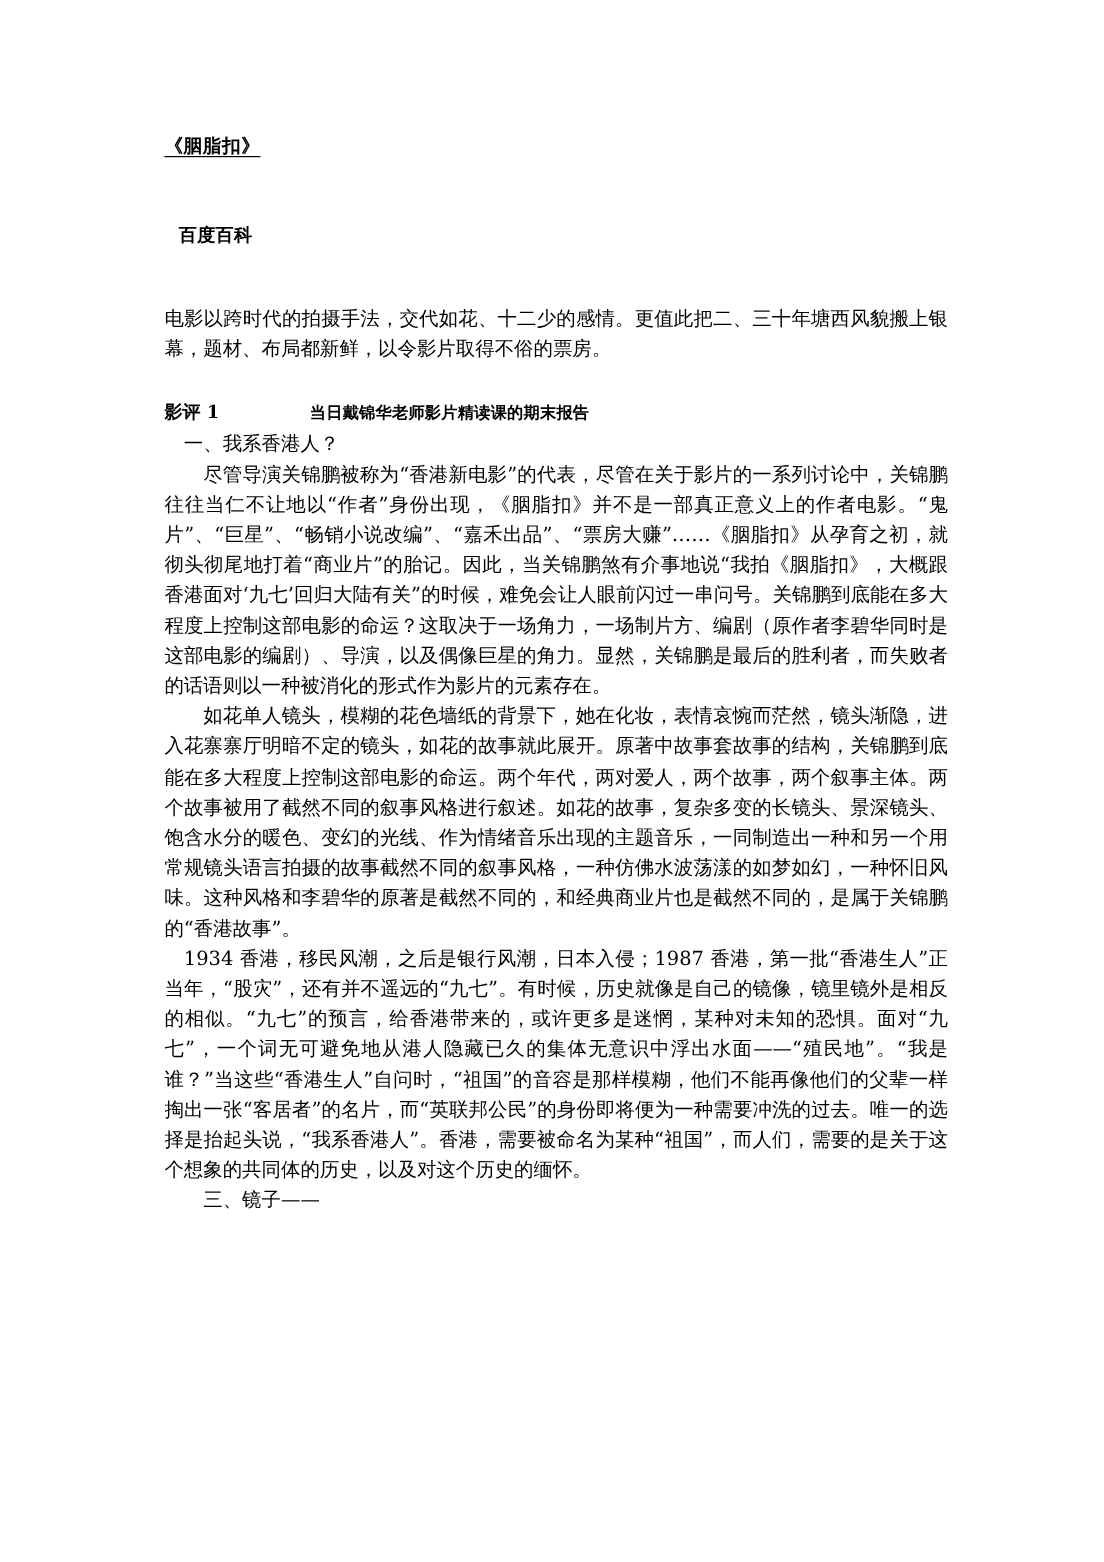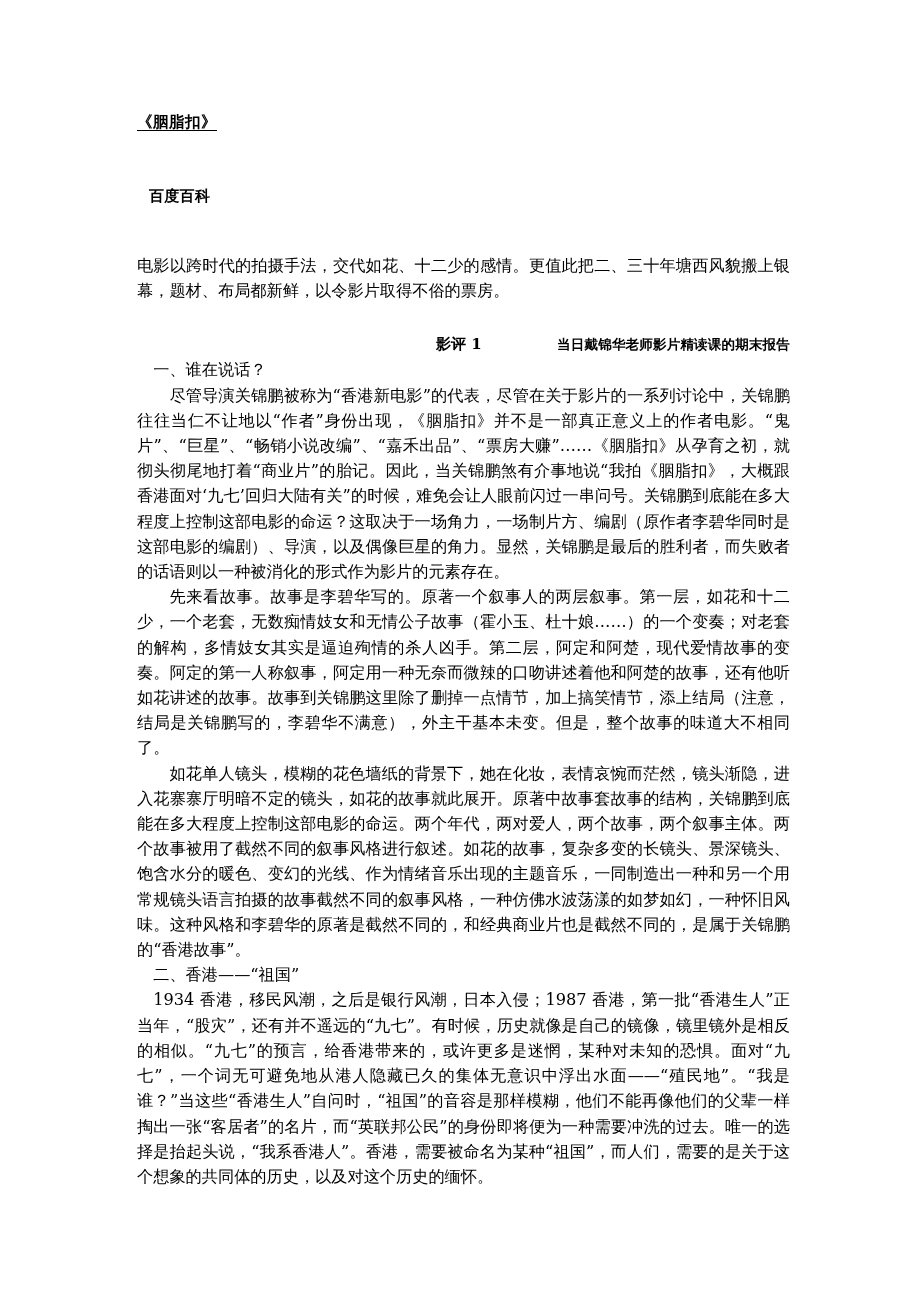--- a/index.html
+++ b/index.html
@@ -42,21 +42,20 @@
     margin: 12px;
     letter-spacing: 0.3px;
   }
   .credit-row {
     margin: 15px 0 0 0;
     font-weight: bold;
     font-size: 14.5px;
     line-height: 25px;
     display: block;
     white-space: pre;
-    text-align: right;
   }
   .credit-row .label {
     font-family: "DejaVu Serif", "Liberation Serif", serif;
     font-weight: bold;
     font-size: 15px;
   }
   .credit-row .desc {
     font-family: "DejaVu Sans", "Liberation Sans", sans-serif;
     font-weight: bold;
     font-size: 13.5px;
@@ -87,22 +86,21 @@
   </div>
 
   <div class="sub-head">百度百科</div>
 
   <p class="body noindent">电影以跨时代的拍摄手法，交代如花、十二少的感情。更值此把二、三十年塘西风貌搬上银幕，题材、布局都新鲜，以令影片取得不俗的票房。</p>
 
   <div class="spacer-sm"></div>
 
   <div class="credit-row"><span class="label">影评 1</span><span class="label">		</span><span class="desc">当日戴锦华老师影片精读课的期末报告</span></div>
 
-  <p class="body indent1">一、谁在说话？</p>
+  <p class="body indent1">一、我系香港人？</p>
   <p class="body indent2">尽管导演关锦鹏被称为“香港新电影”的代表，尽管在关于影片的一系列讨论中，关锦鹏往往当仁不让地以“作者”身份出现，《胭脂扣》并不是一部真正意义上的作者电影。“鬼片”、“巨星”、“畅销小说改编”、“嘉禾出品”、“票房大赚”……《胭脂扣》从孕育之初，就彻头彻尾地打着“商业片”的胎记。因此，当关锦鹏煞有介事地说“我拍《胭脂扣》，大概跟香港面对‘九七’回归大陆有关”的时候，难免会让人眼前闪过一串问号。关锦鹏到底能在多大程度上控制这部电影的命运？这取决于一场角力，一场制片方、编剧（原作者李碧华同时是这部电影的编剧）、导演，以及偶像巨星的角力。显然，关锦鹏是最后的胜利者，而失败者的话语则以一种被消化的形式作为影片的元素存在。</p>
-  <p class="body indent2">先来看故事。故事是李碧华写的。原著一个叙事人的两层叙事。第一层，如花和十二少，一个老套，无数痴情妓女和无情公子故事（霍小玉、杜十娘……）的一个变奏；对老套的解构，多情妓女其实是逼迫殉情的杀人凶手。第二层，阿定和阿楚，现代爱情故事的变奏。阿定的第一人称叙事，阿定用一种无奈而微辣的口吻讲述着他和阿楚的故事，还有他听如花讲述的故事。故事到关锦鹏这里除了删掉一点情节，加上搞笑情节，添上结局（注意，结局是关锦鹏写的，李碧华不满意），外主干基本未变。但是，整个故事的味道大不相同了。</p>
   <p class="body indent2">如花单人镜头，模糊的花色墙纸的背景下，她在化妆，表情哀惋而茫然，镜头渐隐，进入花寨寨厅明暗不定的镜头，如花的故事就此展开。原著中故事套故事的结构，关锦鹏到底能在多大程度上控制这部电影的命运。两个年代，两对爱人，两个故事，两个叙事主体。两个故事被用了截然不同的叙事风格进行叙述。如花的故事，复杂多变的长镜头、景深镜头、饱含水分的暖色、变幻的光线、作为情绪音乐出现的主题音乐，一同制造出一种和另一个用常规镜头语言拍摄的故事截然不同的叙事风格，一种仿佛水波荡漾的如梦如幻，一种怀旧风味。这种风格和李碧华的原著是截然不同的，和经典商业片也是截然不同的，是属于关锦鹏的“香港故事”。</p>
 
-  <p class="body indent1">二、香港——“祖国”</p>
   <p class="body indent1">1934 香港，移民风潮，之后是银行风潮，日本入侵；1987 香港，第一批“香港生人”正当年，“股灾”，还有并不遥远的“九七”。有时候，历史就像是自己的镜像，镜里镜外是相反的相似。“九七”的预言，给香港带来的，或许更多是迷惘，某种对未知的恐惧。面对“九七”，一个词无可避免地从港人隐藏已久的集体无意识中浮出水面——“殖民地”。“我是谁？”当这些“香港生人”自问时，“祖国”的音容是那样模糊，他们不能再像他们的父辈一样掏出一张“客居者”的名片，而“英联邦公民”的身份即将便为一种需要冲洗的过去。唯一的选择是抬起头说，“我系香港人”。香港，需要被命名为某种“祖国”，而人们，需要的是关于这个想象的共同体的历史，以及对这个历史的缅怀。</p>
 
+  <p class="body indent2">三、镜子——</p>
 
 </div>
 
 </body></html>

